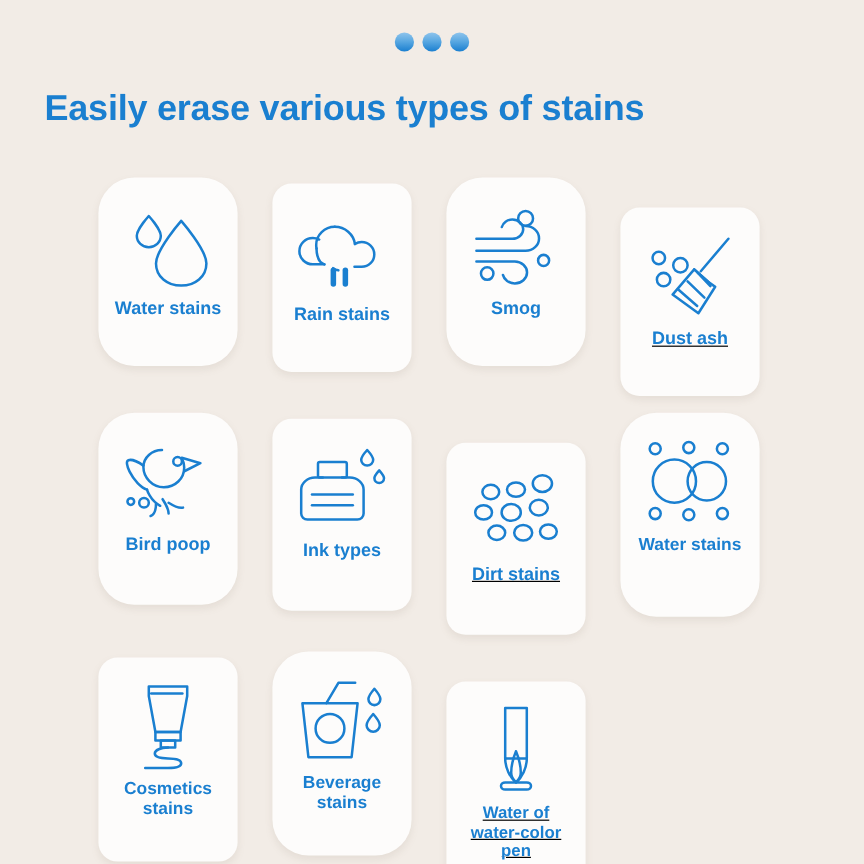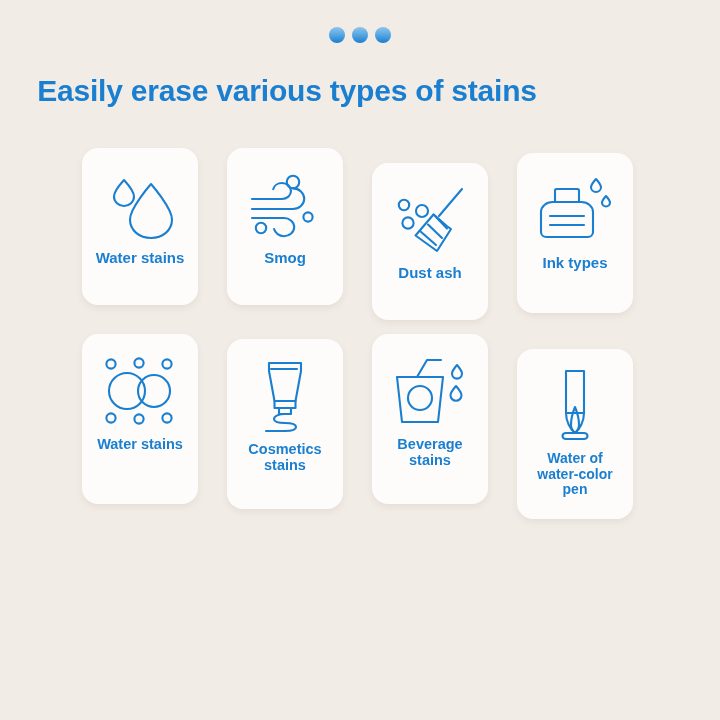--- a/index.html
+++ b/index.html
@@ -70,23 +70,23 @@
     flex-direction: column;
     align-items: center;
     justify-content: flex-start;
     padding-top: 16px;
     box-sizing: border-box;
   }
   .card.r1 { height: 157px; }
   .card.r2 { height: 160px; }
   .card.r3 { height: 170px; }
   
-  .card.off-a { margin-top: 0px; }
+  .card.off-a { margin-top: 0px; border-radius: 30px; }
   .card.off-b { margin-top: 5px; }
-  .card.off-c { margin-top: 15px; }
+  .card.off-c { margin-top: 25px; text-decoration: underline; }
 
   .icon-wrap {
     width: 86px;
     height: 82px;
     display: flex;
     align-items: center;
     justify-content: center;
   }
   .icon-wrap svg {
     display: block;
@@ -136,20 +136,35 @@
     <div class="card r1 off-a">
       <div class="icon-wrap">
         <svg viewBox="0 0 82 78">
           <path class="st" d="M25 14c0 0 -10 11 -10 16.5 0 5.3 4.5 9.5 10 9.5 5.5 0 10 -4.2 10 -9.5C35 25 25 14 25 14z"></path>
           <path class="st" d="M52 18c0 0 -21 24 -21 35.5 0 11 9.4 18.5 21 18.5 11.6 0 21 -7.5 21 -18.5C73 42 52 18 52 18z"></path>
         </svg>
       </div>
       <div class="lbl">Water stains</div>
     </div>
 
+    <div class="card r1 off-b">
+      <div class="icon-wrap">
+        <svg viewBox="0 0 82 78">
+          <path class="st" d="M35 18c-8.5 0 -15.5 6.8 -15.5 15.2 0 1 0.1 2 0.3 2.9"></path>
+          <path class="st" d="M35 18c8.5 0 15.6 6.2 16.8 14.3"></path>
+          <path class="st" d="M51.8 32.3c1.6 -1 3.5 -1.6 5.6 -1.6 5.8 0 10.5 4.6 10.5 10.3 0 5.7 -4.7 10.3 -10.5 10.3h-6"></path>
+          <path class="st" d="M22 28.6c-1.6 -0.8 -3.4 -1.3 -5.3 -1.3 -6.2 0 -11.2 4.9 -11.2 11 0 6.1 5 11 11.2 11h9.6"></path>
+          <path class="st" d="M19.8 36.1c0 0 -0.3 11.5 6.5 13.2"></path>
+          <path class="st" d="M33.5 52.5c1.8 1.5 4.5 1.8 4.5 1.8"></path>
+          <rect class="stf" x="31.5" y="52" width="4.6" height="16" rx="2.3"></rect>
+          <rect class="stf" x="41.5" y="52" width="4.6" height="16" rx="2.3"></rect>
+        </svg>
+      </div>
+      <div class="lbl">Rain stains</div>
+    </div>
 
     <div class="card r1 off-a">
       <div class="icon-wrap">
         <svg viewBox="0 0 82 78">
           <path class="st" d="M8 33h30c5 0 9 -3.6 9 -8 0 -4.4 -4 -8 -9 -8 -4.3 0 -7.9 2.6 -8.8 6.2"></path>
           <path class="st" d="M8 43h41c6.2 0 11.2 -4.6 11.2 -10.3 0 -5.7 -5 -10.3 -11.2 -10.3"></path>
           <path class="st" d="M8 52h32c5.6 0 10.2 4.1 10.2 9.1 0 5 -4.6 9.1 -10.2 9.1 -4.8 0 -8.9 -3 -9.9 -7.1"></path>
           <circle class="st" cx="49" cy="16" r="6.2"></circle>
           <circle class="st" cx="17" cy="62" r="5.2"></circle>
           <circle class="st" cx="64" cy="51" r="4.6"></circle>
@@ -168,36 +183,69 @@
           <path class="st" d="M44.5 33.5L57 44.5"></path>
           <path class="st" d="M44.5 33.5L26.5 54.5 48 70 62 48 57 44.5z"></path>
           <path class="st" d="M31 50l16 14"></path>
           <path class="st" d="M39 43.5l14 13.5"></path>
           <path class="st" d="M47.5 36.5l10.5 11"></path>
         </svg>
       </div>
       <div class="lbl">Dust ash</div>
     </div>
 
+    <div class="card r2 off-a">
+      <div class="icon-wrap">
+        <svg viewBox="0 0 82 78">
+          <path class="st" d="M36 13c-8.5 0 -15.5 6.3 -15.5 14.2 0 8.8 7.5 16.8 17 16.8 9.5 0 17 -7.3 17 -16.3 0 -2.6 -0.5 -4.8 -1.5 -6.9"></path>
+          <path class="st" d="M52.5 19.5L68 24 55 30.5"></path>
+          <circle class="st" cx="49" cy="22.5" r="3.6"></circle>
+          <path class="st" d="M20.5 26c-3.5 -2.5 -9.5 -5.5 -12.5 -4.5 -2 0.7 -1.5 4.5 1 9.5 3.5 7 9.5 13.5 14.5 15"></path>
+          <path class="st" d="M23.5 46c0 0 2.5 9 11 13.5"></path>
+          <path class="st" d="M36.5 54c2 3 5 8 5 12"></path>
+          <path class="st" d="M31 57.5c0 5 -1.5 9.5 -4.5 10.5"></path>
+          <path class="st" d="M41.5 57c4 2.5 8.5 5 12 4"></path>
+          <circle class="st" cx="10" cy="56" r="2.8"></circle>
+          <circle class="st" cx="21" cy="57" r="4"></circle>
+        </svg>
+      </div>
+      <div class="lbl">Bird poop</div>
+    </div>
 
     <div class="card r2 off-b">
       <div class="icon-wrap">
         <svg viewBox="0 0 82 78">
           <path class="st" d="M62 8c0 0 -5 5.5 -5 8.2 0 2.6 2.2 4.8 5 4.8 2.8 0 5 -2.2 5 -4.8C67 13.5 62 8 62 8z"></path>
           <path class="st" d="M72 25c0 0 -4 4.5 -4 6.6 0 2.1 1.8 3.9 4 3.9 2.2 0 4 -1.8 4 -3.9C76 29.5 72 25 72 25z"></path>
           <rect class="st" x="21" y="18" width="24" height="13" rx="1.5"></rect>
           <path class="st" d="M25 31h-6.5C12.2 31 7 35.5 7 41v20c0 2.8 2.3 5 5.2 5h41.6C56.7 66 59 63.8 59 61V41c0 -5.5 -5.2 -10 -11.5 -10H41"></path>
           <path class="st" d="M16 45h34"></path>
           <path class="st" d="M16 54h34"></path>
         </svg>
       </div>
       <div class="lbl">Ink types</div>
     </div>
 
 
+    <div class="card r2 off-c">
+      <div class="icon-wrap">
+        <svg viewBox="0 0 82 78">
+          <ellipse class="st" cx="20" cy="23" rx="7" ry="6"></ellipse>
+          <ellipse class="st" cx="41" cy="21" rx="7.5" ry="6"></ellipse>
+          <ellipse class="st" cx="63" cy="16" rx="8" ry="7"></ellipse>
+          <ellipse class="st" cx="14" cy="40" rx="7" ry="6"></ellipse>
+          <ellipse class="st" cx="37" cy="40" rx="8" ry="7"></ellipse>
+          <ellipse class="st" cx="60" cy="36" rx="7.5" ry="6.5"></ellipse>
+          <ellipse class="st" cx="25" cy="57" rx="7" ry="6"></ellipse>
+          <ellipse class="st" cx="47" cy="57" rx="7.5" ry="6.5"></ellipse>
+          <ellipse class="st" cx="68" cy="56" rx="7" ry="6"></ellipse>
+        </svg>
+      </div>
+      <div class="lbl">Dirt stains</div>
+    </div>
 
     <div class="card r3 off-a">
       <div class="icon-wrap">
         <svg viewBox="0 0 82 78">
           <circle class="st" cx="12" cy="12" r="4.6"></circle>
           <circle class="st" cx="40" cy="11" r="4.6"></circle>
           <circle class="st" cx="68" cy="12" r="4.6"></circle>
           <circle class="st" cx="28" cy="39" r="18"></circle>
           <circle class="st" cx="55" cy="39" r="16"></circle>
           <circle class="st" cx="12" cy="66" r="4.6"></circle>

